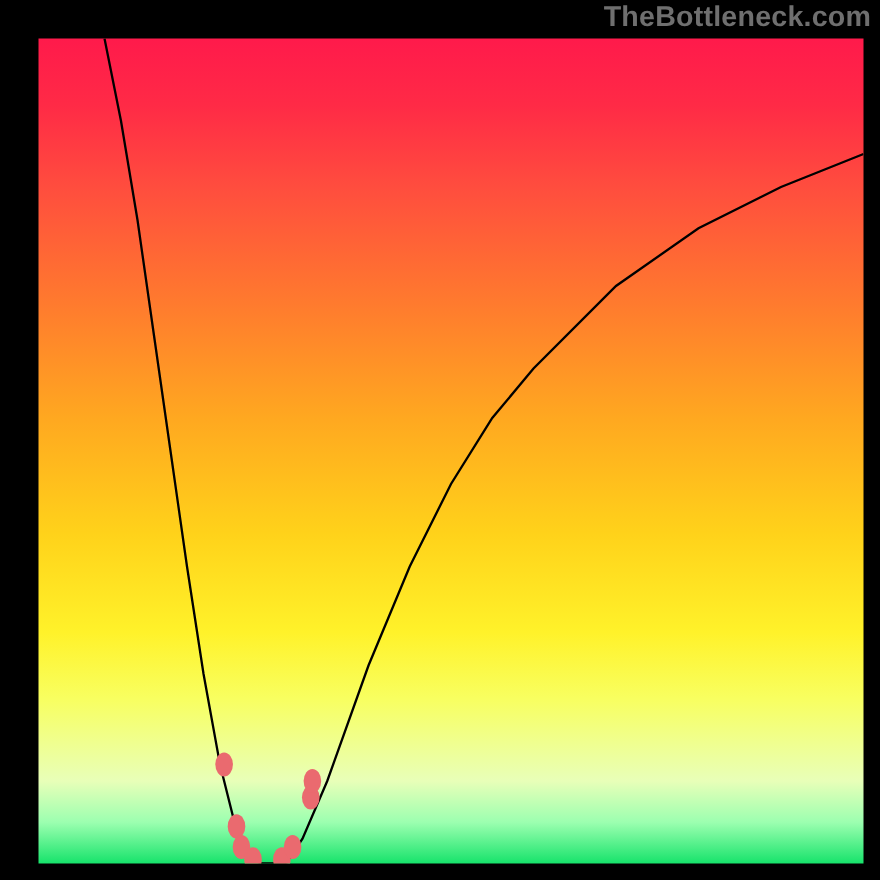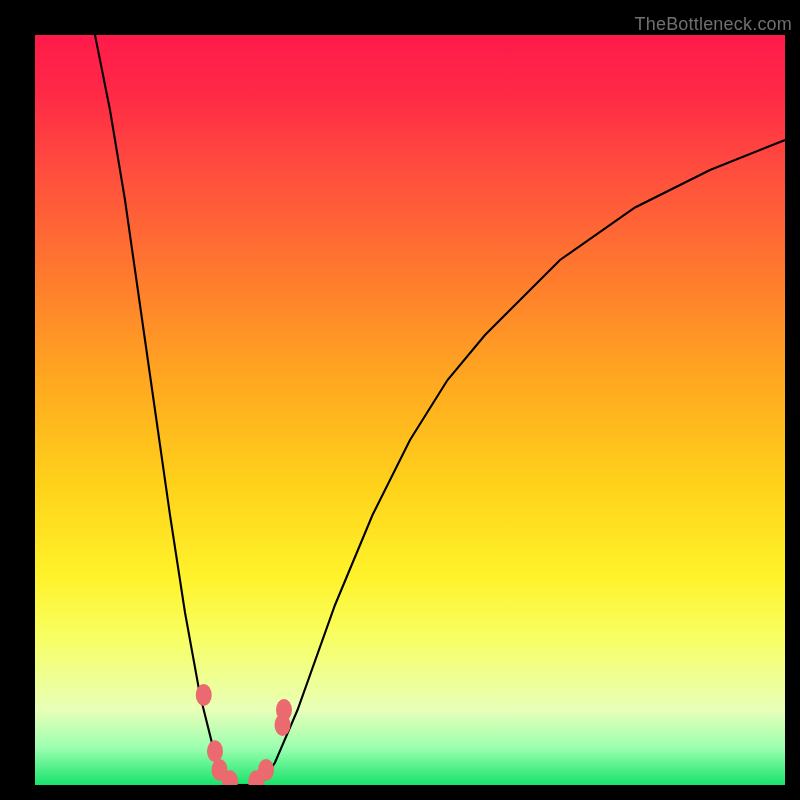--- a/index.html
+++ b/index.html
@@ -34,25 +34,25 @@
       #9cffb0 95%,
       #17e36b 100%);
   }
   svg.curves {
     position: absolute;
     left: 0; top: 0;
     width: 750px; height: 750px;
   }
   .watermark {
     position: absolute;
-    top: 14px;
+    top: 0;
     right: 8px;
     color: #6f6f6f;
-    font-size: 18px;
-    font-weight: 400;
+    font-size: 26px;
+    font-weight: 700;
     letter-spacing: 0.2px;
   }
 </style>
 </head>
 <body>
 
 <div class="frame">
   <div class="plot">
     <svg class="curves" viewBox="0 0 750 750">
       <g id="curve-group">

